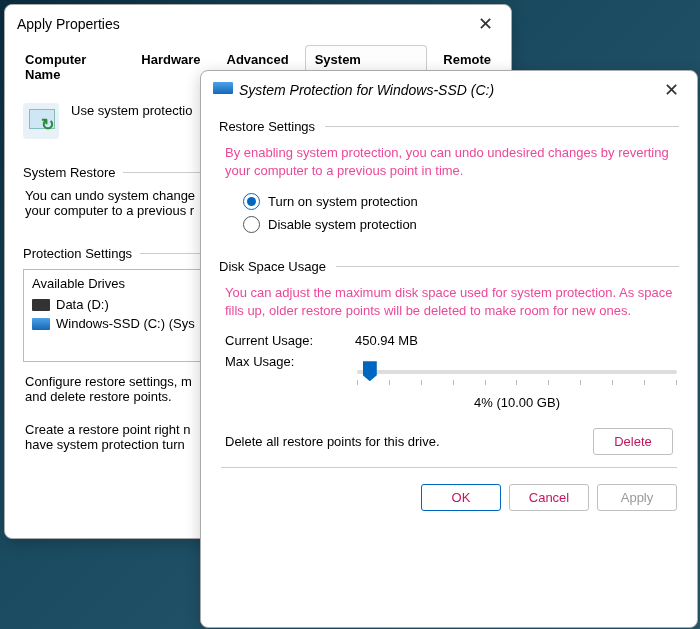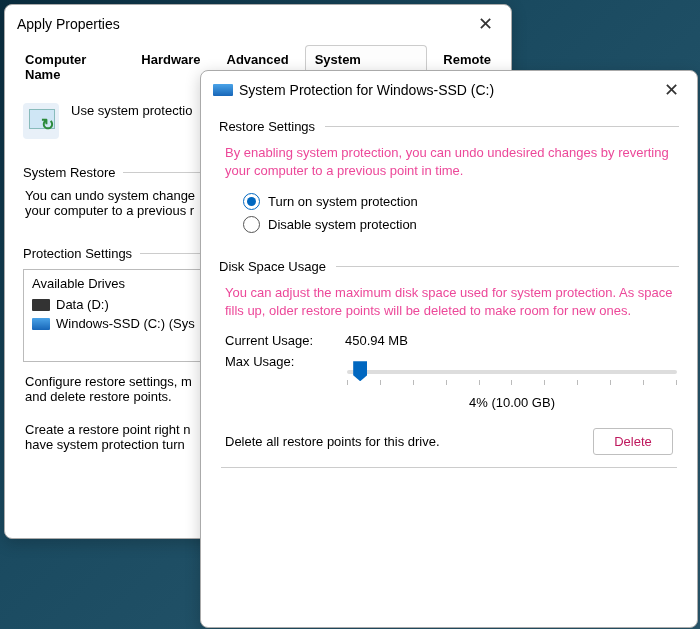--- a/index.html
+++ b/index.html
@@ -11,21 +11,21 @@
   .win {
     position: absolute; background: #fff; border: 1px solid #aaa;
     border-radius: 8px; box-shadow: 0 4px 16px rgba(0,0,0,.2);
   }
   .win-bg { left: 4px; top: 4px; width: 508px; height: 535px; }
   .win-fg { left: 200px; top: 70px; width: 498px; height: 558px; }
   .titlebar {
     display: flex; align-items: center; justify-content: space-between;
     padding: 8px 12px; font-size: 14px;
   }
-  .titlebar .left { display: flex; align-items: center; gap: 6px; }
+  .titlebar .left { display: flex; align-items: flex-start; gap: 6px; font-style: italic; }
   .close-x { font-size: 18px; color: #333; line-height: 1; padding: 2px 6px; }
   .tabs-row { display: flex; gap: 6px; padding: 2px 10px 0; }
   .tab {
     padding: 6px 9px; font-size: 13px; border-radius: 4px 4px 0 0;
     border: 1px solid transparent; cursor: default; font-weight: bold;
   }
   .tab.active { border-color: #ccc; border-bottom-color: #fff; background: #fdfdfd; }
   .bg-body { padding: 14px 18px 10px; }
   .info-row { display: flex; gap: 12px; align-items: flex-start; margin-bottom: 26px; }
   .icon-sr {
@@ -60,21 +60,21 @@
   .para { font-size: 13px; line-height: 1.35; color: #ec4899; margin: 4px 0 14px 6px; }
   .radio-row { display: flex; align-items: center; gap: 8px; margin: 6px 0 6px 24px; }
   .radio {
     width: 17px; height: 17px; border: 1.5px solid #555; border-radius: 50%;
     display: inline-flex; align-items: center; justify-content: center;
   }
   .radio.checked { border-color: #0067c0; }
   .radio.checked::after {
     content: ""; width: 9px; height: 9px; border-radius: 50%; background: #0067c0;
   }
-  .kv-row { display: flex; margin: 6px 0 6px 6px; font-size: 13px; }
+  .kv-row { display: flex; gap: 10px; margin: 6px 0 6px 6px; font-size: 13px; }
   .kv-row .k { width: 120px; }
   .slider-wrap { flex: 1; padding-top: 2px; }
   .slider-track {
     position: relative; height: 4px; background: #ddd; border-radius: 2px;
     margin: 14px 2px 6px;
   }
   .slider-thumb {
     position: absolute; top: -9px; left: 4%;
     width: 14px; height: 20px; background: #0067c0;
     transform: translateX(-50%);
@@ -209,14 +209,19 @@
         </div>
         <div class="slider-val">4% (10.00 GB)</div>
       </div>
     </div>
 
     <div class="del-row">
       <span>Delete all restore points for this drive.</span>
       <span class="btn">Delete</span>
     </div>
     <div class="hr"></div>
+    <div class="btn-row">
+      <span class="btn primary">OK</span>
+      <span class="btn">Cancel</span>
+      <span class="btn disabled">Apply</span>
+    </div>
   </div>
 </div>
 
 </body></html>

